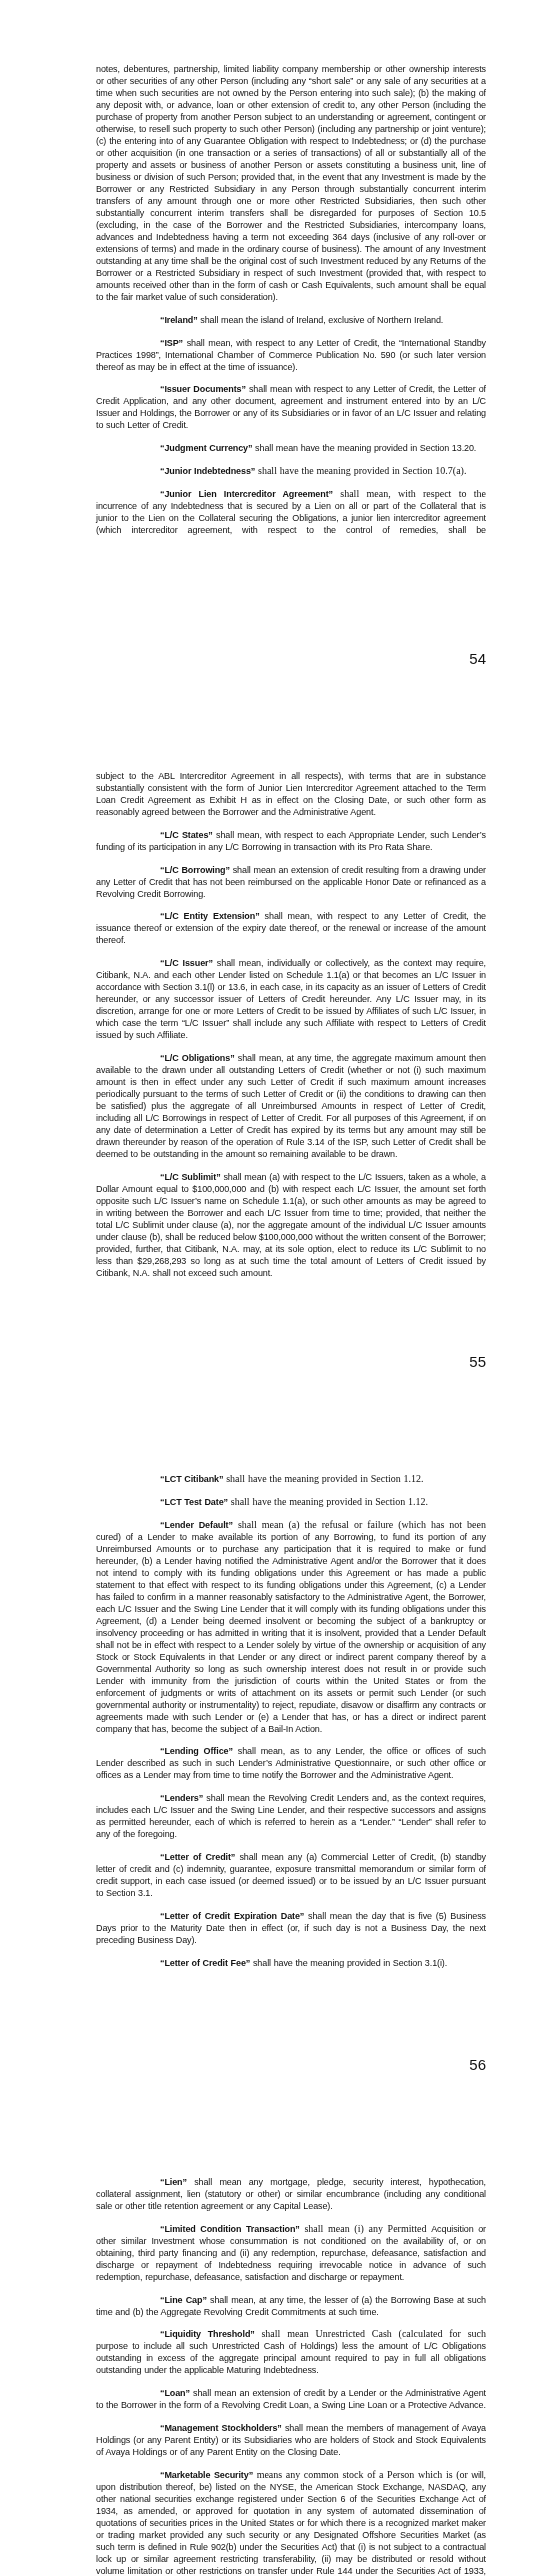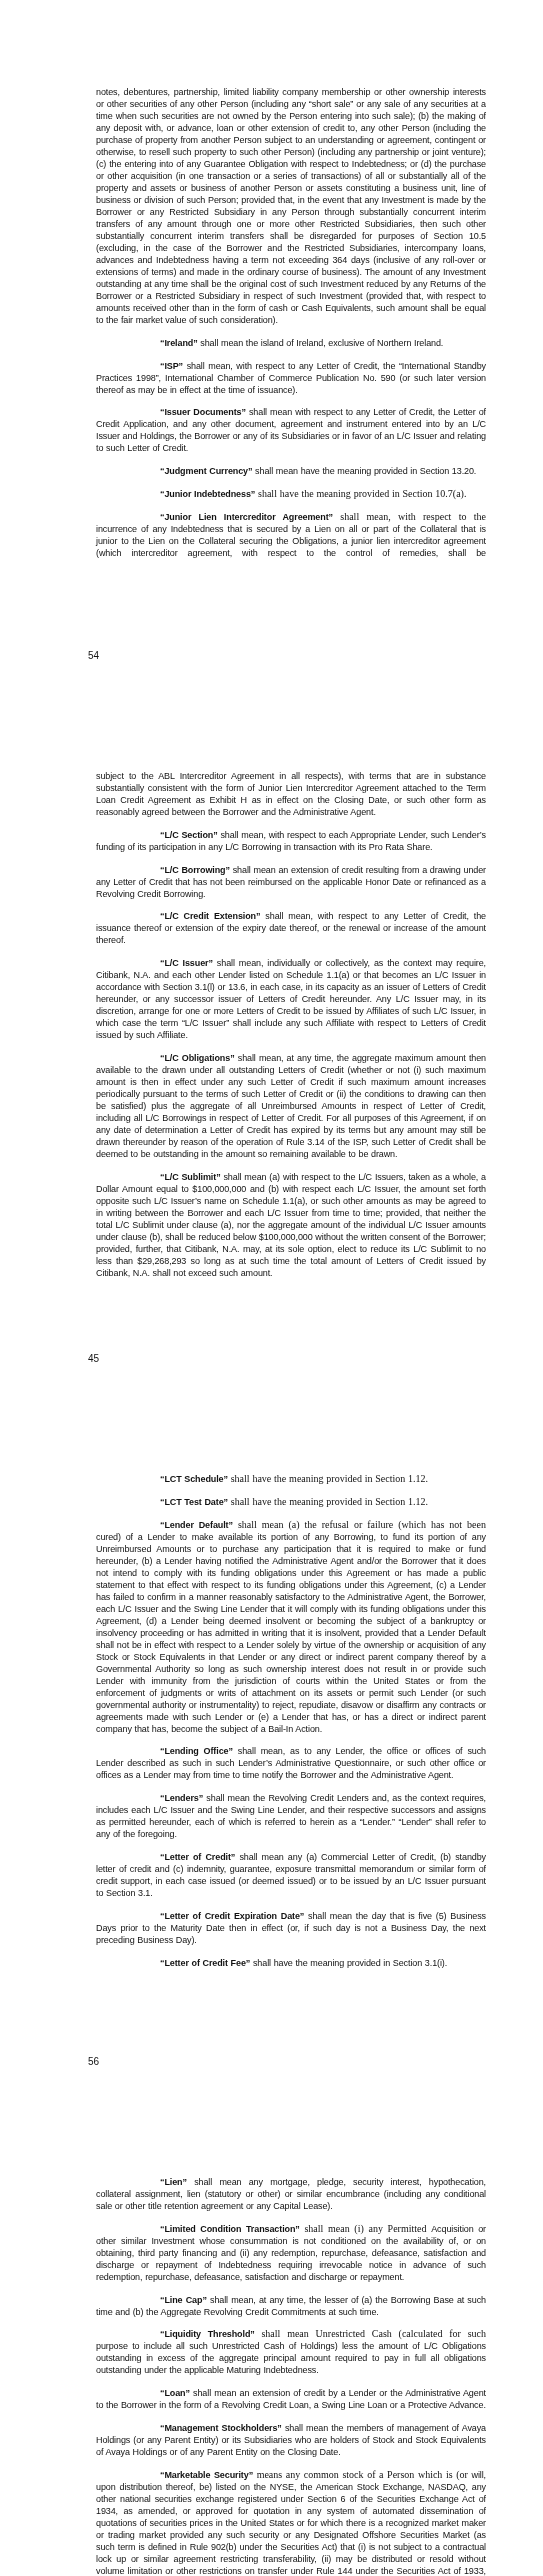--- a/index.html
+++ b/index.html
@@ -6,37 +6,37 @@
   body{
     width:544px;height:2813px;
     background:#ffffff;
     font-family:"Liberation Sans",sans-serif;
     color:#121212;
     -webkit-font-smoothing:antialiased;
   }
   .doc{width:544px;height:2813px;overflow:hidden;}
   .page{position:relative;height:703px;overflow:hidden;background:#ffffff;}
   .content{margin-left:96px;width:390px;padding-top:67px;}
-  .page:first-child .content{padding-top:86px;}
+  .page:first-child .content{padding-top:63px;}
   p.para{
     margin:10.8px 0 0 0;
     text-align:justify;
     font-size:9px;
     line-height:12px;
     letter-spacing:-0.1px;
     word-spacing:0.3px;
   }
   p.para:first-child{margin-top:0;}
   p.indent{text-indent:64px;}
   p.runover{text-align-last:justify;}
   .seg-term{font-weight:bold;}
   .seg-serif{font-family:"Liberation Serif",serif;font-size:10px;letter-spacing:0;}
   .page-number{
-    position:absolute;top:650px;left:88px;width:390px;
-    text-align:left;font-size:10px;color:#121212;
+    position:absolute;top:650px;left:96px;width:390px;
+    text-align:right;font-size:15px;color:#121212;
   }
 </style>
 </head>
 <body>
 
 <div class="doc" id="doc">
     <section class="page">
       <div class="content">
         <p class="para"><span class="seg-sans">notes, debentures, partnership, limited liability company membership or other ownership interests or other securities of any other Person (including any “short sale” or any sale of any securities at a time when such securities are not owned by the Person entering into such sale); (b) the making of any deposit with, or advance, loan or other extension of credit to, any other Person (including the purchase of property from another Person subject to an understanding or agreement, contingent or otherwise, to resell such property to such other Person) (including any partnership or joint venture); (c) the entering into of any Guarantee Obligation with respect to Indebtedness; or (d) the purchase or other acquisition (in one transaction or a series of transactions) of all or substantially all of the property and assets or business of another Person or assets constituting a business unit, line of business or division of such Person; provided that, in the event that any Investment is made by the Borrower or any Restricted Subsidiary in any Person through substantially concurrent interim transfers of any amount through one or more other Restricted Subsidiaries, then such other substantially concurrent interim transfers shall be disregarded for purposes of Section 10.5 (excluding, in the case of the Borrower and the Restricted Subsidiaries, intercompany loans, advances and Indebtedness having a term not exceeding 364 days (inclusive of any roll-over or extensions of terms) and made in the ordinary course of business).  The amount of any Investment outstanding at any time shall be the original cost of such Investment reduced by any Returns of the Borrower or a Restricted Subsidiary in respect of such Investment (provided that, with respect to amounts received other than in the form of cash or Cash Equivalents, such amount shall be equal to the fair market value of such consideration).</span></p>
         <p class="para indent"><span class="seg-term">“Ireland”</span><span class="seg-sans"> shall mean the island of Ireland, exclusive of Northern Ireland.</span></p>
@@ -44,32 +44,32 @@
         <p class="para indent"><span class="seg-term">“Issuer Documents”</span><span class="seg-sans"> shall mean with respect to any Letter of Credit, the Letter of Credit Application, and any other document, agreement and instrument entered into by an L/C Issuer and Holdings, the Borrower or any of its Subsidiaries or in favor of an L/C Issuer and relating to such Letter of Credit.</span></p>
         <p class="para indent"><span class="seg-term">“Judgment Currency”</span><span class="seg-sans"> shall mean have the meaning provided in Section 13.20.</span></p>
         <p class="para indent"><span class="seg-term">“Junior Indebtedness”</span><span class="seg-serif"> shall have the meaning provided in Section 10.7(a).</span></p>
         <p class="para indent runover"><span class="seg-term">“Junior Lien Intercreditor Agreement”</span><span class="seg-serif"> shall mean, with respect to the </span><span class="seg-sans">incurrence of any Indebtedness that is secured by a Lien on all or part of the Collateral that is junior to the Lien on the Collateral securing the Obligations, a junior lien intercreditor agreement (which intercreditor agreement, with respect to the control of remedies, shall be</span></p>
       </div>
       <div class="page-number">54</div>
     </section>
     <section class="page">
       <div class="content">
         <p class="para"><span class="seg-sans">subject to the ABL Intercreditor Agreement in all respects), with terms that are in substance substantially consistent with the form of Junior Lien Intercreditor Agreement attached to the Term Loan Credit Agreement as Exhibit H as in effect on the Closing Date, or such other form as reasonably agreed between the Borrower and the Administrative Agent.</span></p>
-        <p class="para indent"><span class="seg-term">“L/C Section”</span><span class="seg-sans"> shall mean, with respect to each Appropriate Lender, such Lender’s funding of its participation in any L/C Borrowing in transaction with its Pro Rata Share.</span></p>
+        <p class="para indent"><span class="seg-term">“L/C States”</span><span class="seg-sans"> shall mean, with respect to each Appropriate Lender, such Lender’s funding of its participation in any L/C Borrowing in transaction with its Pro Rata Share.</span></p>
         <p class="para indent"><span class="seg-term">“L/C Borrowing”</span><span class="seg-sans"> shall mean an extension of credit resulting from a drawing under any Letter of Credit that has not been reimbursed on the applicable Honor Date or refinanced as a Revolving Credit Borrowing.</span></p>
-        <p class="para indent"><span class="seg-term">“L/C Credit Extension”</span><span class="seg-sans"> shall mean, with respect to any Letter of Credit, the issuance thereof or extension of the expiry date thereof, or the renewal or increase of the amount thereof.</span></p>
+        <p class="para indent"><span class="seg-term">“L/C Entity Extension”</span><span class="seg-sans"> shall mean, with respect to any Letter of Credit, the issuance thereof or extension of the expiry date thereof, or the renewal or increase of the amount thereof.</span></p>
         <p class="para indent"><span class="seg-term">“L/C Issuer”</span><span class="seg-sans"> shall mean, individually or collectively, as the context may require, Citibank, N.A. and each other Lender listed on Schedule 1.1(a) or that becomes an L/C Issuer in accordance with Section 3.1(l) or 13.6, in each case, in its capacity as an issuer of Letters of Credit hereunder, or any successor issuer of Letters of Credit hereunder.  Any L/C Issuer may, in its discretion, arrange for one or more Letters of Credit to be issued by Affiliates of such L/C Issuer, in which case the term “L/C Issuer” shall include any such Affiliate with respect to Letters of Credit issued by such Affiliate.</span></p>
         <p class="para indent"><span class="seg-term">“L/C Obligations”</span><span class="seg-sans"> shall mean, at any time, the aggregate maximum amount then available to the drawn under all outstanding Letters of Credit (whether or not (i) such maximum amount is then in effect under any such Letter of Credit if such maximum amount increases periodically pursuant to the terms of such Letter of Credit or (ii) the conditions to drawing can then be satisfied) plus the aggregate of all Unreimbursed Amounts in respect of Letter of Credit, including all L/C Borrowings in respect of Letter of Credit.  For all purposes of this Agreement, if on any date of determination a Letter of Credit has expired by its terms but any amount may still be drawn thereunder by reason of the operation of Rule 3.14 of the ISP, such Letter of Credit shall be deemed to be outstanding in the amount so remaining available to be drawn.</span></p>
         <p class="para indent"><span class="seg-term">“L/C Sublimit”</span><span class="seg-sans"> shall mean (a) with respect to the L/C Issuers, taken as a whole, a Dollar Amount equal to $100,000,000 and (b) with respect each L/C Issuer, the amount set forth opposite such L/C Issuer’s name on Schedule 1.1(a), or such other amounts as may be agreed to in writing between the Borrower and each L/C Issuer from time to time; provided, that neither the total L/C Sublimit under clause (a), nor the aggregate amount of the individual L/C Issuer amounts under clause (b), shall be reduced below $100,000,000 without the written consent of the Borrower; provided, further, that Citibank, N.A. may, at its sole option, elect to reduce its L/C Sublimit to no less than $29,268,293 so long as at such time the total amount of Letters of Credit issued by Citibank, N.A. shall not exceed such amount.</span></p>
       </div>
-      <div class="page-number">45</div>
+      <div class="page-number">55</div>
     </section>
     <section class="page">
       <div class="content">
-        <p class="para indent"><span class="seg-term">“LCT Schedule”</span><span class="seg-serif"> shall have the meaning provided in Section 1.12.</span></p>
+        <p class="para indent"><span class="seg-term">“LCT Citibank”</span><span class="seg-serif"> shall have the meaning provided in Section 1.12.</span></p>
         <p class="para indent"><span class="seg-term">“LCT Test Date”</span><span class="seg-serif"> shall have the meaning provided in Section 1.12.</span></p>
         <p class="para indent"><span class="seg-term">“Lender Default”</span><span class="seg-serif"> shall mean (a) the refusal or failure (which has not been </span><span class="seg-sans">cured) of a Lender to make available its portion of any Borrowing, to fund its portion of any Unreimbursed Amounts or to purchase any participation that it is required to make or fund hereunder, (b) a Lender having notified the Administrative Agent and/or the Borrower that it does not intend to comply with its funding obligations under this Agreement or has made a public statement to that effect with respect to its funding obligations under this Agreement, (c) a Lender has failed to confirm in a manner reasonably satisfactory to the Administrative Agent, the Borrower, each L/C Issuer and the Swing Line Lender that it will comply with its funding obligations under this Agreement, (d) a Lender being deemed insolvent or becoming the subject of a bankruptcy or insolvency proceeding or has admitted in writing that it is insolvent, provided that a Lender Default shall not be in effect with respect to a Lender solely by virtue of the ownership or acquisition of any Stock or Stock Equivalents in that Lender or any direct or indirect parent company thereof by a Governmental Authority so long as such ownership interest does not result in or provide such Lender with immunity from the jurisdiction of courts within the United States or from the enforcement of judgments or writs of attachment on its assets or permit such Lender (or such governmental authority or instrumentality) to reject, repudiate, disavow or disaffirm any contracts or agreements made with such Lender or (e) a Lender that has, or has a direct or indirect parent company that has, become the subject of a Bail-In Action.</span></p>
         <p class="para indent"><span class="seg-term">“Lending Office”</span><span class="seg-sans"> shall mean, as to any Lender, the office or offices of such Lender described as such in such Lender’s Administrative Questionnaire, or such other office or offices as a Lender may from time to time notify the Borrower and the Administrative Agent.</span></p>
         <p class="para indent"><span class="seg-term">“Lenders”</span><span class="seg-sans"> shall mean the Revolving Credit Lenders and, as the context requires, includes each L/C Issuer and the Swing Line Lender, and their respective successors and assigns as permitted hereunder, each of which is referred to herein as a “Lender.”  “Lender” shall refer to any of the foregoing.</span></p>
         <p class="para indent"><span class="seg-term">“Letter of Credit”</span><span class="seg-sans"> shall mean any (a) Commercial Letter of Credit, (b) standby letter of credit and (c) indemnity, guarantee, exposure transmittal memorandum or similar form of credit support, in each case issued (or deemed issued) or to be issued by an L/C Issuer pursuant to Section 3.1.</span></p>
         <p class="para indent"><span class="seg-term">“Letter of Credit Expiration Date”</span><span class="seg-sans"> shall mean the day that is five (5) Business Days prior to the Maturity Date then in effect (or, if such day is not a Business Day, the next preceding Business Day).</span></p>
         <p class="para indent"><span class="seg-term">“Letter of Credit Fee”</span><span class="seg-sans"> shall have the meaning provided in Section 3.1(i).</span></p>
       </div>
       <div class="page-number">56</div>
     </section>

